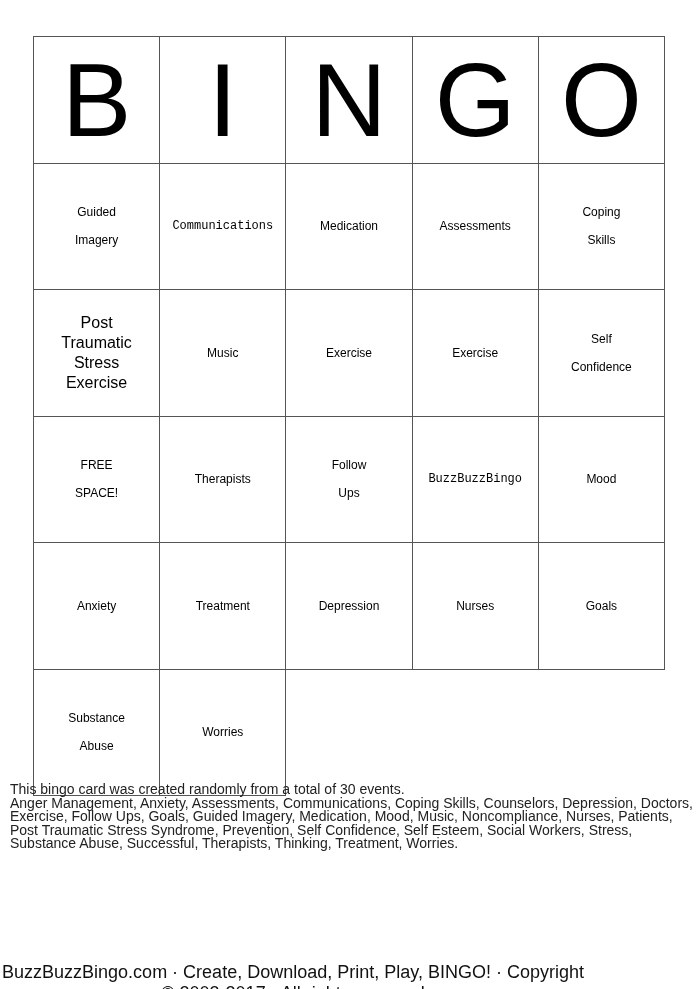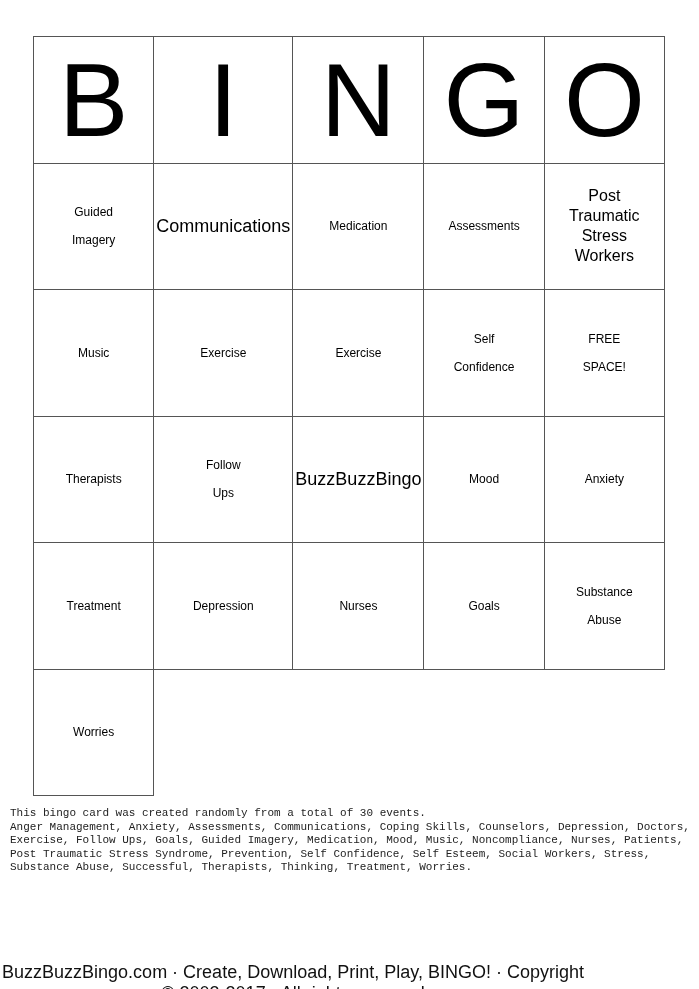--- a/index.html
+++ b/index.html
@@ -21,24 +21,24 @@
       border-right: 1px solid #555;
       border-bottom: 1px solid #555;
       display: flex; align-items: center; justify-content: center;
       text-align: center; box-sizing: border-box;
       font-size: 12px; line-height: 28px; padding: 0 4px;
       white-space: pre-line;
     }
     .cell.header {
       font-size: 104px; line-height: 104px;
     }
-    .cell.small { font-size: 18px; line-height: 16px; padding: 0 2px; }
+    .cell.small { font-size: 12px; line-height: 16px; padding: 0 2px; font-family: Liberation Mono, monospace; }
     .notes {
-      position: absolute; left: 10px; top: 807px; width: 685px;
-      font-size: 11px; line-height: 13.5px; color: #222; font-family: Liberation Mono, monospace;
+      position: absolute; left: 10px; top: 783px; width: 685px;
+      font-size: 14px; line-height: 13.5px; color: #222;
     }
     .footer {
       position: absolute; left: 0; top: 962px; width: 586px;
       text-align: center; font-size: 18px; color: #111;
     }
   </style>
 </head>
 <body>
 
 <div class="grid">
@@ -47,24 +47,26 @@
   <div class="cell header">N</div>
   <div class="cell header">G</div>
   <div class="cell header">O</div>
 
   <div class="cell">Guided
 Imagery</div>
   <div class="cell small">Communications</div>
   <div class="cell">Medication</div>
   <div class="cell">Assessments</div>
 
+  <div class="cell">Coping
+Skills</div>
   <div class="cell" style="font-size:16px;line-height:20px">Post
 Traumatic
 Stress
-Workers</div>
+Exercise</div>
   <div class="cell">Music</div>
   <div class="cell">Exercise</div>
 
   <div class="cell">Exercise</div>
   <div class="cell">Self
 Confidence</div>
   <div class="cell">FREE
 SPACE!</div>
   <div class="cell">Therapists</div>
   <div class="cell">Follow

